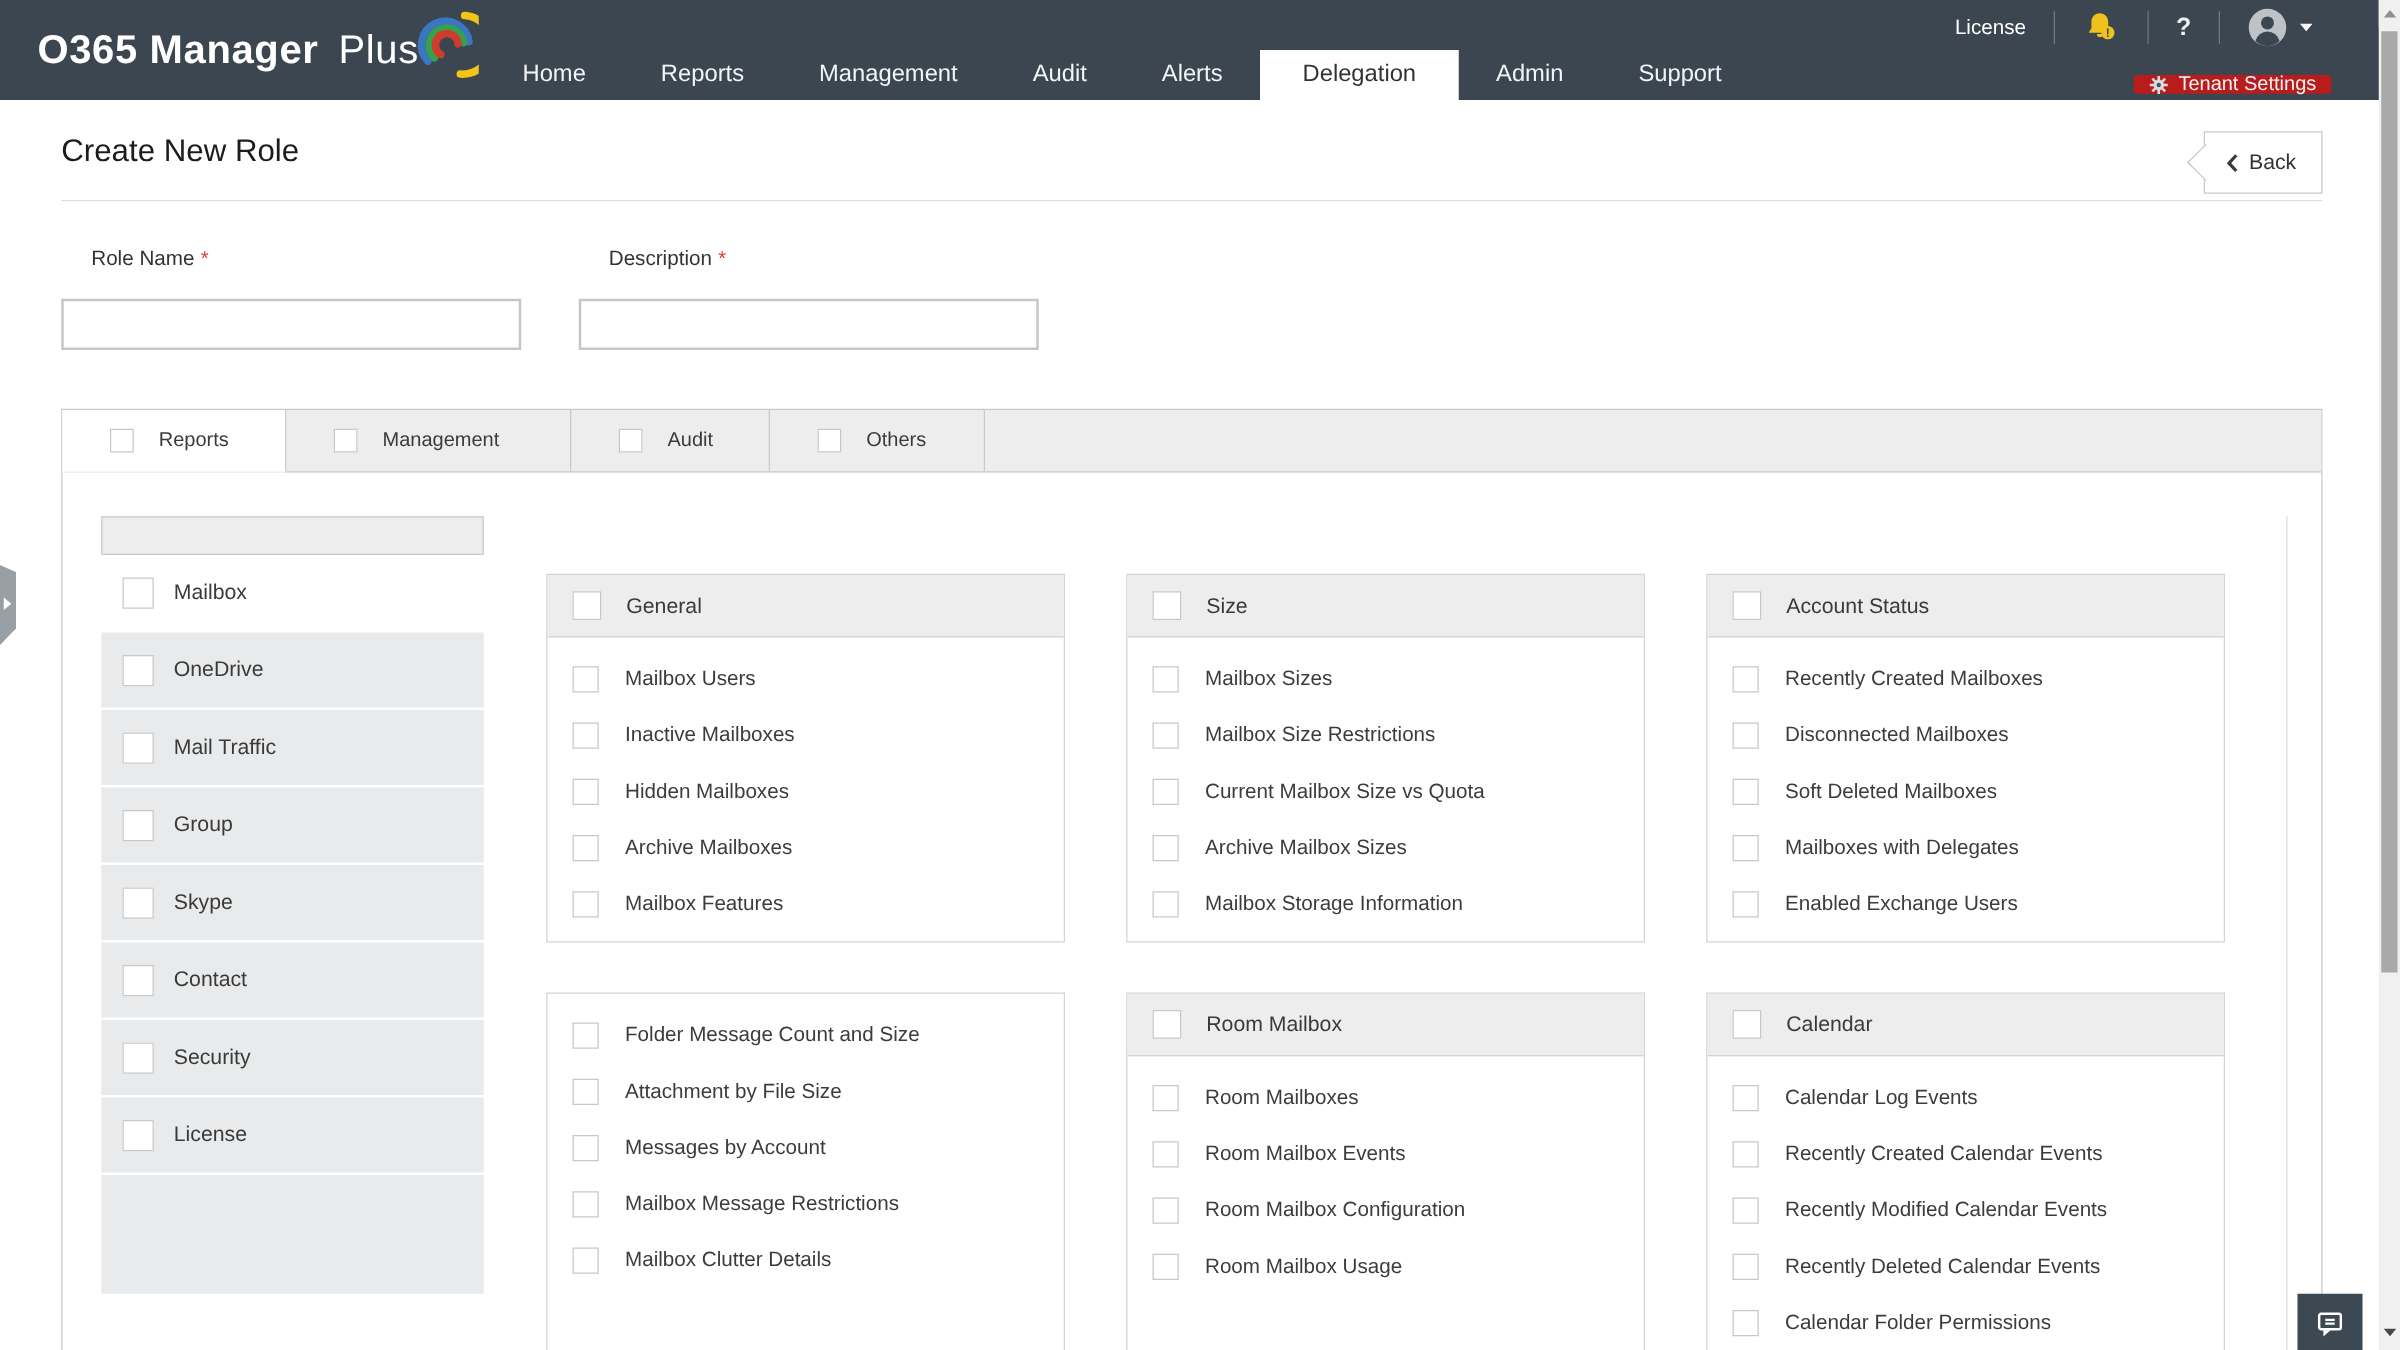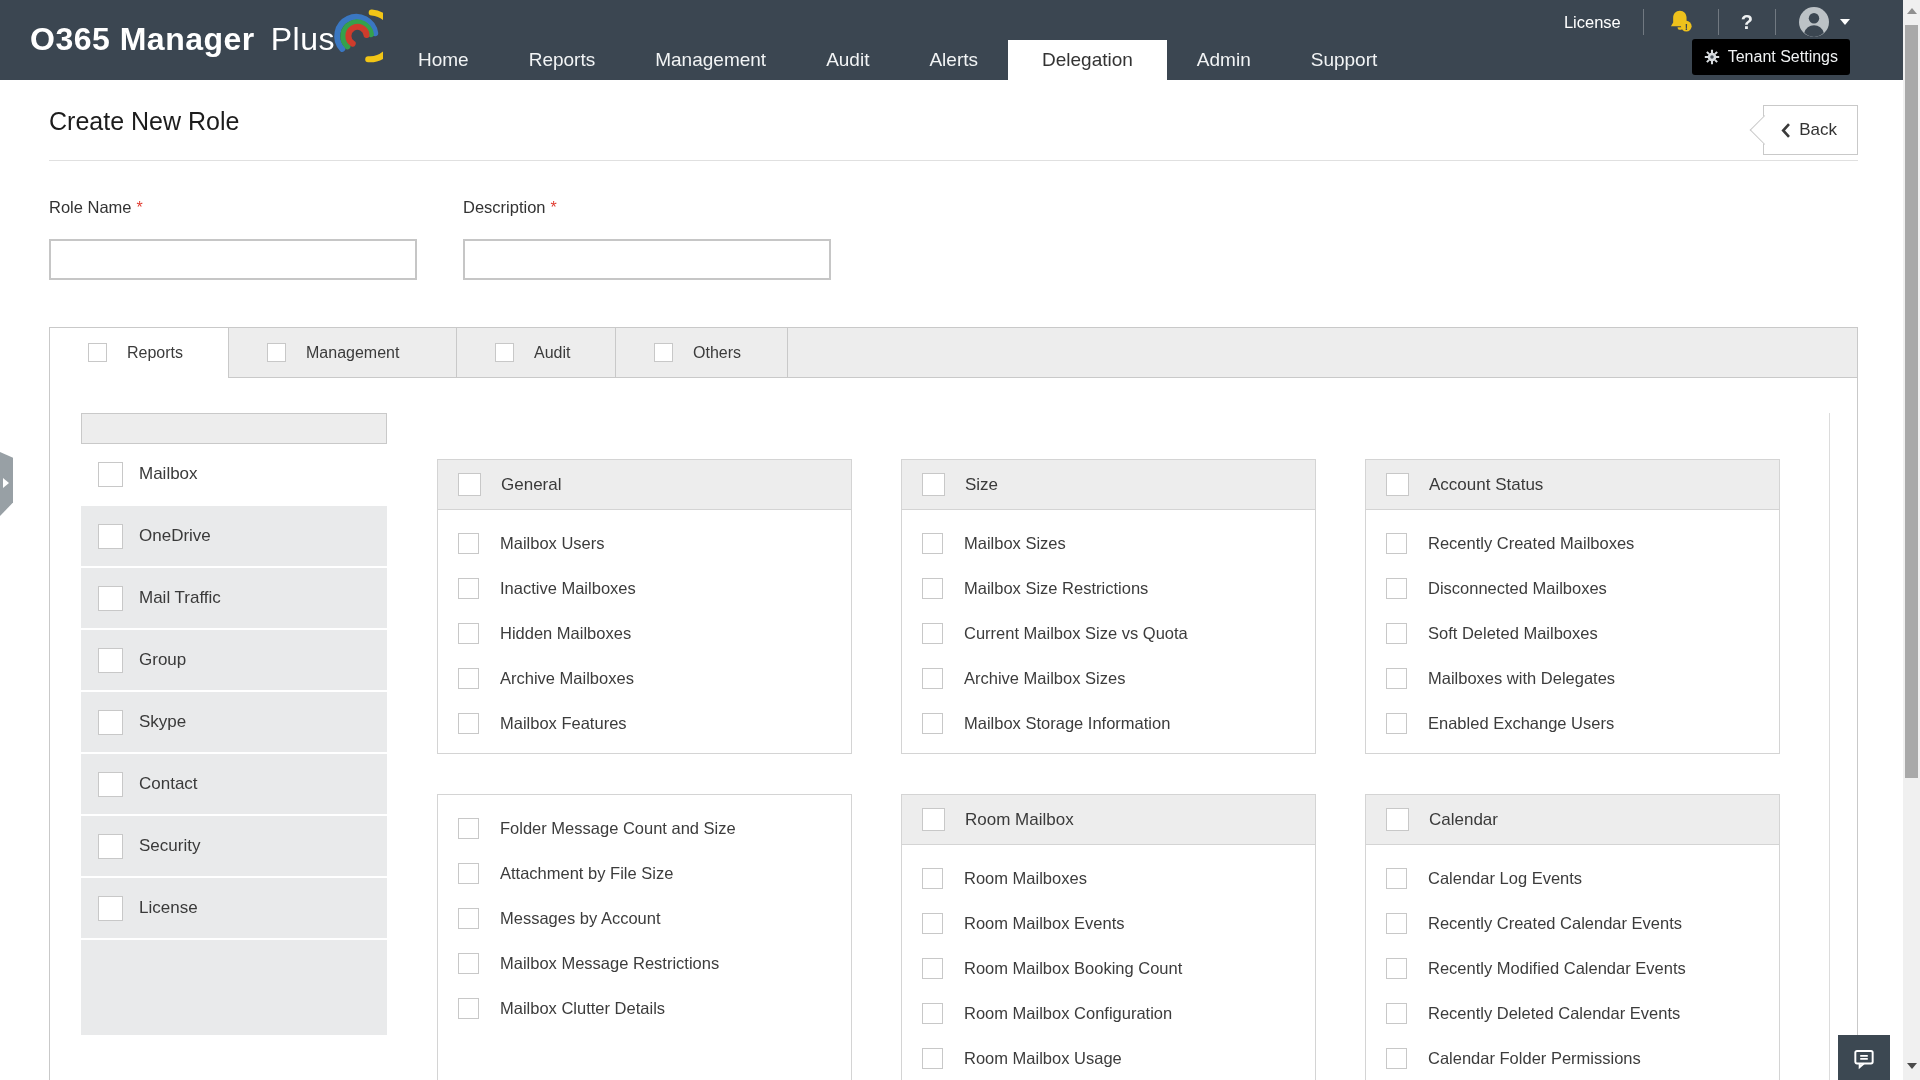--- a/index.html
+++ b/index.html
@@ -19,41 +19,41 @@
   .nav-link.active { background:#fff; color:#333; padding:0 34px; }
 
   .utility { position:absolute; top:5px; right:48px; height:34px; display:flex; align-items:center; color:#fff; }
   .util-sep { width:1px; height:26px; background:rgba(255,255,255,.28); }
   .util-item { display:flex; align-items:center; padding:0 22px; height:34px; cursor:pointer; }
   .license-label { font-size:16.5px; }
   .help-q { font-size:20px; font-weight:bold; color:#eef1f2; }
   .caret-down { width:0; height:0; border-left:5px solid transparent; border-right:5px solid transparent;
                 border-top:6px solid #fff; margin-left:10px; }
 
-  .tenant-btn { position:absolute; right:70px; bottom:5px; height:36px; background:#000000;
+  .tenant-btn { position:absolute; right:55px; bottom:5px; height:15px; background:#b91c1c;
                 display:flex; align-items:center; padding:0 12px; border-radius:3px; color:#f0f2f3;
                 font-size:16px; cursor:pointer; }
   .tenant-btn svg { margin-right:8px; }
 
   
   .page-title { position:absolute; left:49px; top:107px; font-size:25px; font-weight:500; color:#1c1c1c; }
   .back-btn { position:absolute; right:62px; top:105px; height:50px; background:#fff;
               border:1px solid #c9c9c9; display:flex; align-items:center; padding:0 20px 0 16px;
               font-size:17px; color:#333; cursor:pointer; }
   .back-btn::before { content:""; position:absolute; left:-10px; top:50%; width:20px; height:20px;
               transform:translateY(-50%) rotate(45deg); background:#fff;
               border-left:1px solid #c9c9c9; border-bottom:1px solid #c9c9c9; }
   .back-btn svg { margin-right:8px; position:relative; }
   .divider { position:absolute; left:49px; right:62px; top:160px; height:1px; background:#e0e0e0; }
 
   
   .field-group { position:absolute; top:198px; }
   .fg-role { left:49px; }
   .fg-desc { left:463px; }
-  .field-label { font-size:16.5px; color:#333; }
+  .field-label { font-size:16.5px; color:#333;margin-left:24px; }
   .req { color:#e03c31; margin-left:5px; font-size:16px; }
   .text-input { display:block; margin-top:22px; width:368px; height:41px; border:2px solid #c6c6c6;
                 background:#fff; font-size:16px; padding:0 10px; outline:none; }
 
   
   .container { position:absolute; left:49px; top:327px; width:1809px; height:790px;
                border:1px solid #c9c9c9; background:#fff; }
 
   .tabbar { display:flex; height:50px; background:#ededed; border-bottom:1px solid #c9c9c9; }
   .tab { display:flex; align-items:center; padding-left:38px; border-right:1px solid #c9c9c9;
@@ -387,24 +387,20 @@
         <div class="card-item">
             <span class="cb cb-21"></span>
             <span>Room Mailboxes</span>
           </div>
         <div class="card-item">
             <span class="cb cb-21"></span>
             <span>Room Mailbox Events</span>
           </div>
         <div class="card-item">
             <span class="cb cb-21"></span>
-            <span>Room Mailbox Booking Count</span>
-          </div>
-        <div class="card-item">
-            <span class="cb cb-21"></span>
             <span>Room Mailbox Configuration</span>
           </div>
         <div class="card-item">
             <span class="cb cb-21"></span>
             <span>Room Mailbox Usage</span>
           </div>
       </div>
     </div>
 
     <div class="card">

